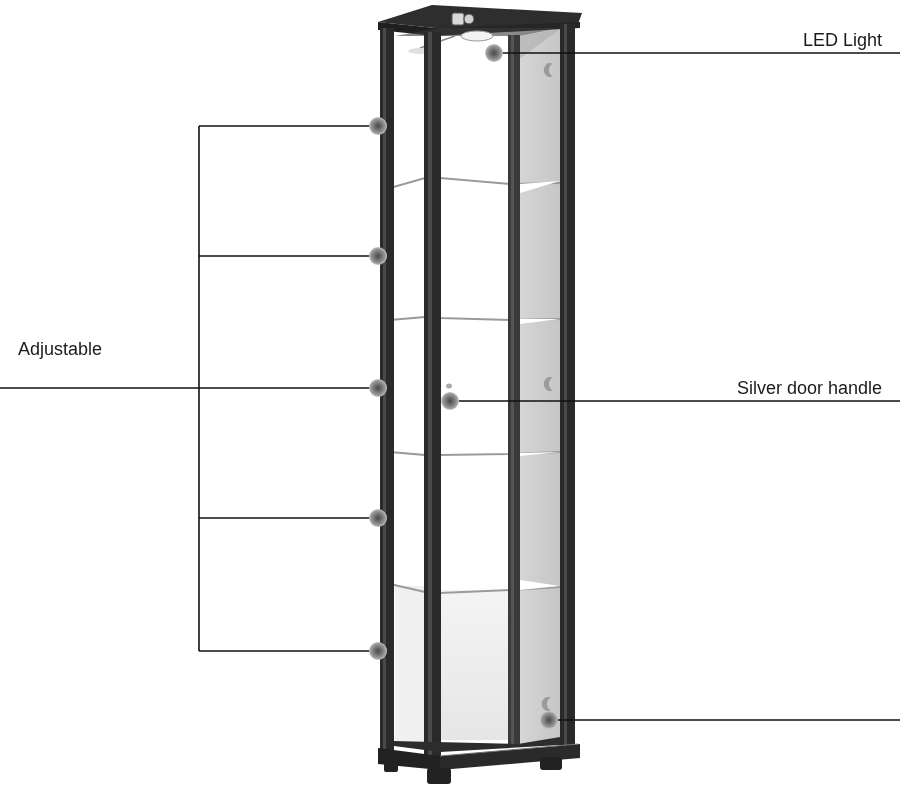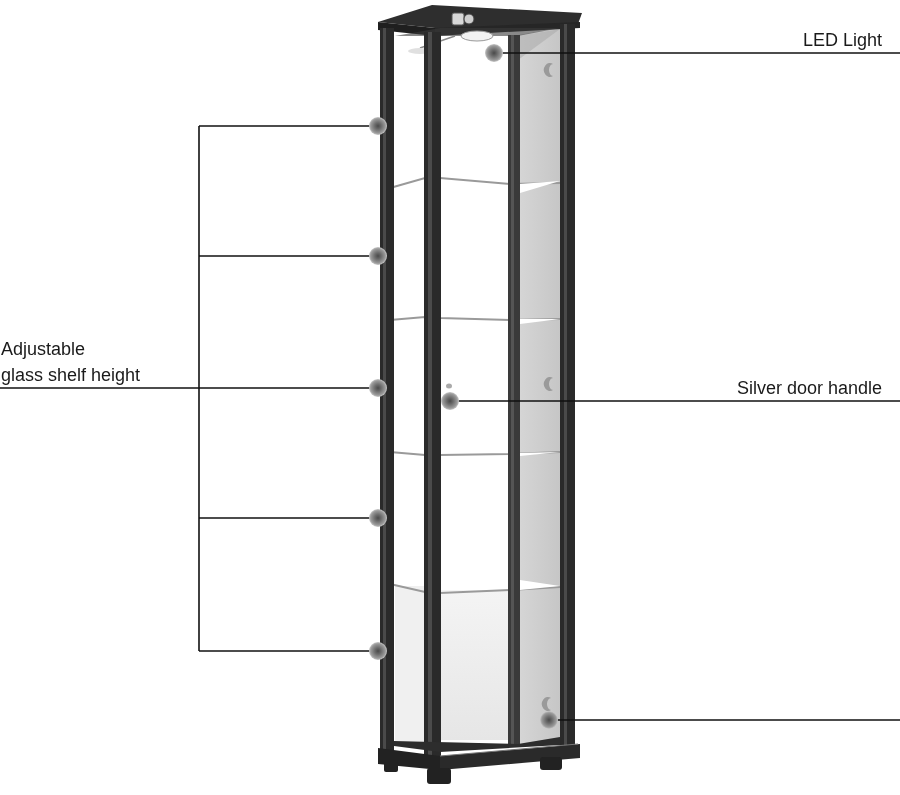--- a/index.html
+++ b/index.html
@@ -3,21 +3,21 @@
   <meta charset="utf-8">
   <style>
     html, body { margin: 0; padding: 0; background: #ffffff; }
     body { width: 900px; height: 795px; position: relative; overflow: hidden;
            font-family: "Liberation Sans", "DejaVu Sans", sans-serif; color: #1a1a1a; }
     .diagram { position: absolute; left: 0; top: 0; width: 900px; height: 795px; }
     svg.art { position: absolute; left: 0; top: 0; }
     .label { position: absolute; font-size: 18px; line-height: 26px; color: #1a1a1a; white-space: nowrap; }
     .label.right { text-align: right; }
     .label-led { right: 18px; top: 27px; }
-    .label-shelf { left: 1px; top: 336px; }
+    .label-shelf { left: 18px; top: 336px; }
     .label-handle { right: 18px; top: 375px; }
     .label-stop { right: 18px; top: 697px; }
   </style>
 </head>
 <body>
 
 <div class="diagram">
 
   <svg class="art" width="900" height="795" viewBox="0 0 900 795">
     <defs>
@@ -133,19 +133,18 @@
       <ellipse cx="449" cy="386" rx="3" ry="2.5" fill="#aaa"></ellipse>
       <circle cx="450" cy="401" r="9" fill="url(#knob)"></circle>
       <circle cx="549" cy="720" r="9" fill="url(#knob)"></circle>
     </g>
   </svg>
 
   <div class="label right label-led">LED Light</div>
 
   <div class="label label-shelf">
     <div>Adjustable</div>
-    <div>glass shelf height</div>
   </div>
 
   <div class="label right label-handle">Silver door handle</div>
 
 
 </div>
 
 </body></html>

